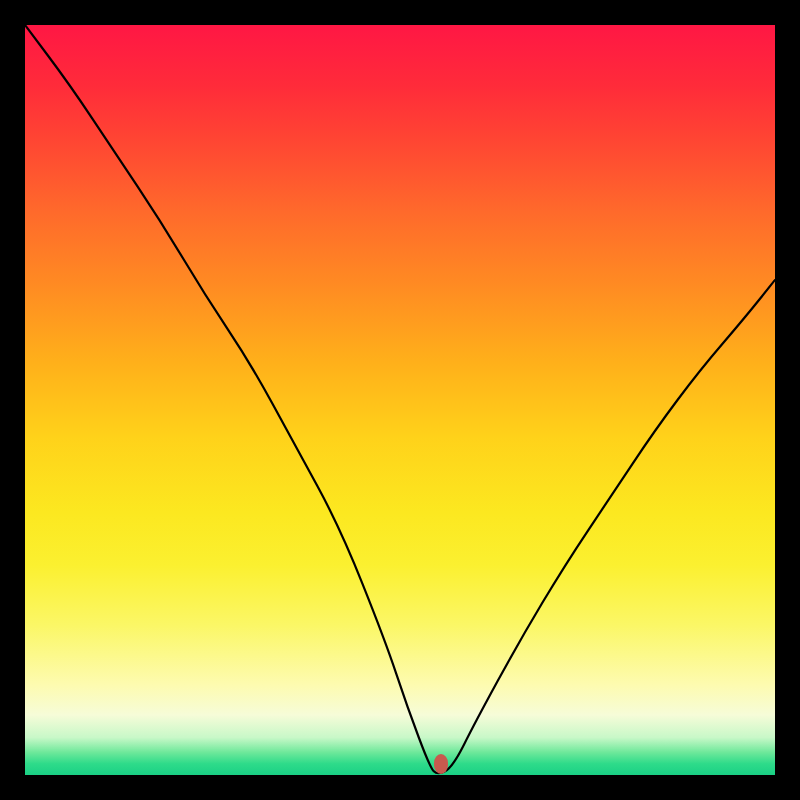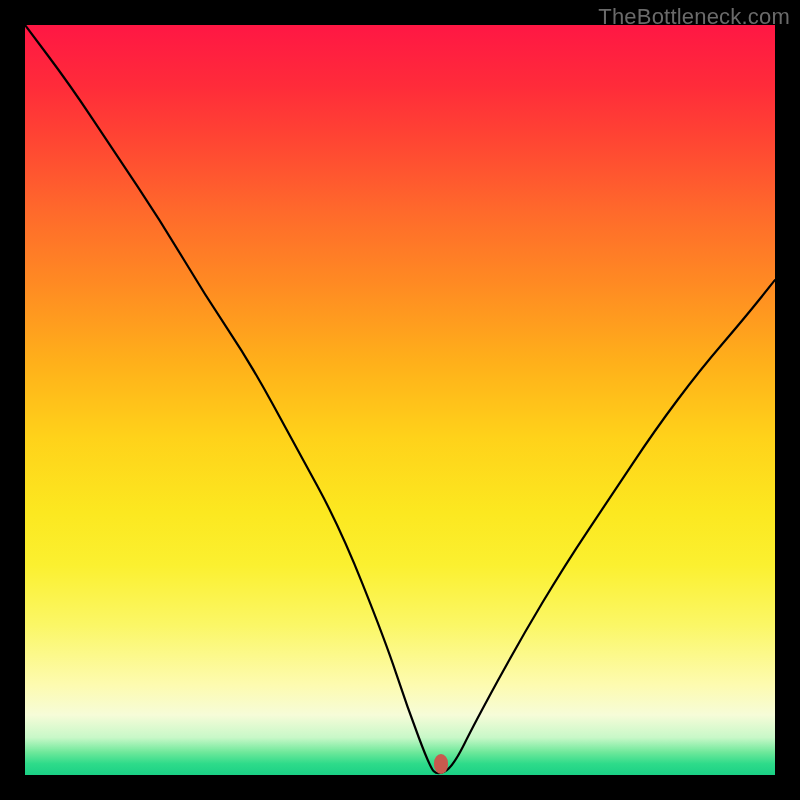--- a/index.html
+++ b/index.html
@@ -75,15 +75,14 @@
   <div class="plot-area">
 
     <svg class="curve-svg" viewBox="0 0 750 750" preserveAspectRatio="none">
       <path id="curve-path" d="M 0.0 0.0 Q 0.0 0.0 22.5 30.0 Q 45.0 60.0 67.5 93.8 Q 90.0 127.5 112.5 161.3 Q 135.0 195.0 157.5 232.5 Q 180.0 270.0 202.5 303.8 Q 225.0 337.5 247.5 378.8 Q 270.0 420.0 292.5 461.3 Q 315.0 502.5 337.5 558.8 Q 360.0 615.0 371.3 648.8 Q 382.5 682.5 393.8 712.5 Q 405.0 742.5 408.8 746.3 Q 412.5 750.0 420.0 746.3 Q 427.5 742.5 438.8 720.0 Q 450.0 697.5 472.5 656.3 Q 495.0 615.0 517.5 577.5 Q 540.0 540.0 562.5 506.3 Q 585.0 472.5 607.5 438.8 Q 630.0 405.0 652.5 375.0 Q 675.0 345.0 697.5 318.8 Q 720.0 292.5 735.0 273.8 T 750.0 255.0" fill="none" stroke="#000000" stroke-width="2.2" stroke-linecap="round" stroke-linejoin="round"></path>
     </svg>
 
     <div class="marker" id="marker-dot" style="left: 416.25px; top: 738.75px; background: rgb(199, 90, 78);"></div>
 
   </div>
 
-  <div class="watermark">TheBottleneck.com</div>
 
 </div>
 
 </body></html>

